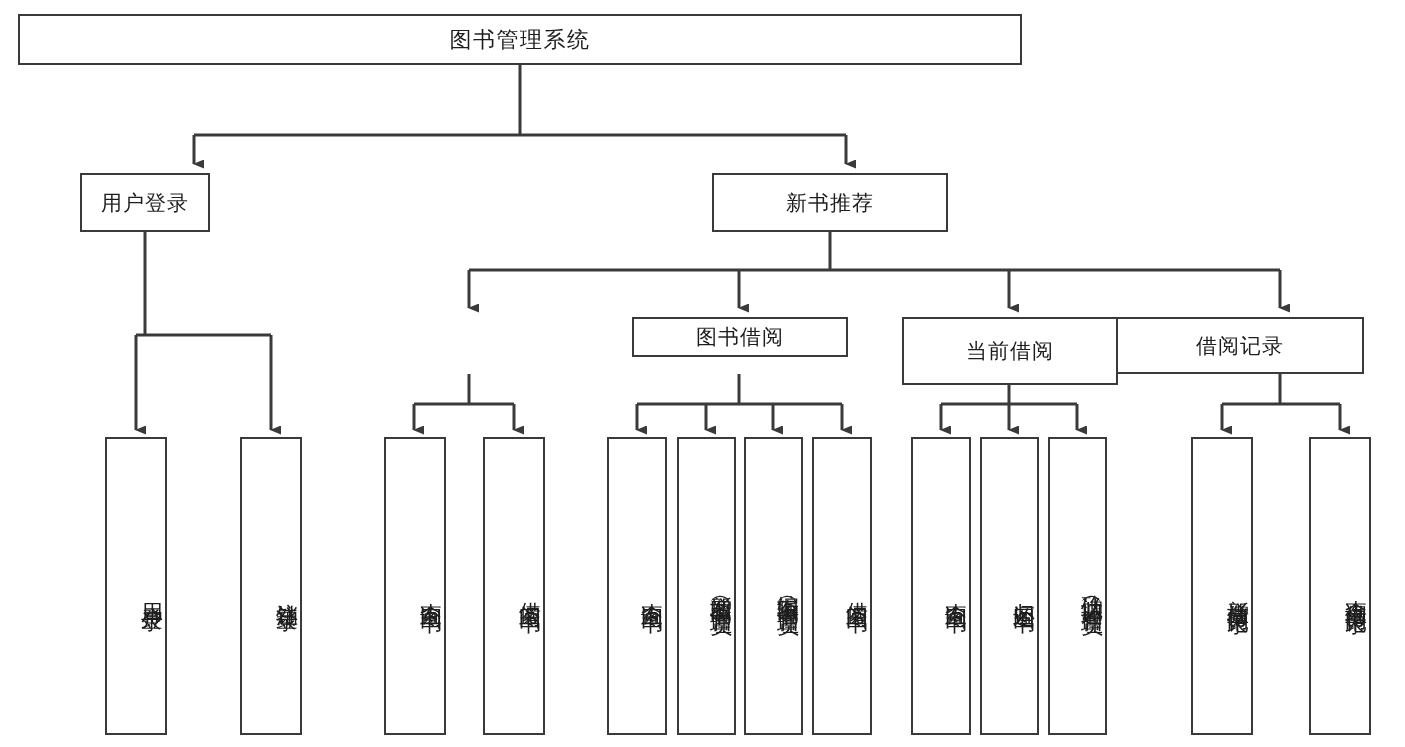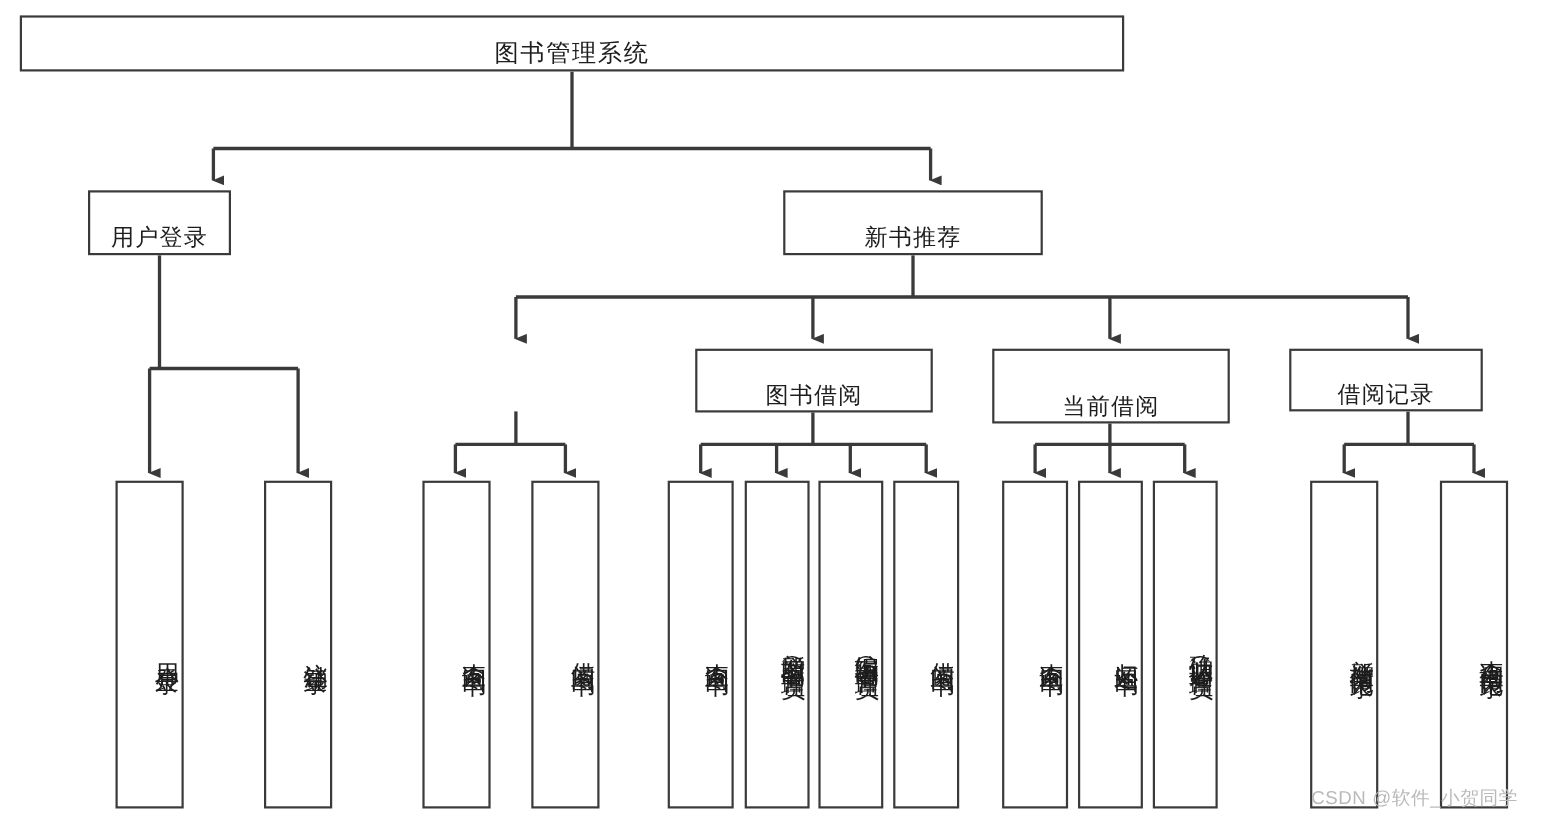--- a/index.html
+++ b/index.html
@@ -25,21 +25,21 @@
     width: 1405px;
     height: 747px;
     pointer-events: none;
   }
   .node {
     position: absolute;
     box-sizing: border-box;
     border: 2px solid #3a3a3a;
     background: #ffffff;
     display: flex;
-    align-items: flex-end;
+    align-items: center;
     justify-content: center;
     color: #1d1d1d;
     overflow: hidden;
   }
   .node-h {
     font-size: 21px;
     letter-spacing: 1px;
     white-space: nowrap;
   }
   .node-root .node-label {
@@ -135,29 +135,29 @@
 
   <div class="node node-h" style="left:80px; top:173px; width:130px; height:59px;">
     <span class="node-label">用户登录</span>
   </div>
 
   <div class="node node-h" style="left:712px; top:173px; width:236px; height:59px;">
     <span class="node-label">新书推荐</span>
   </div>
 
 
-  <div class="node node-h" style="left:632px; top:317px; width:216px; height:58px;">
+  <div class="node node-h" style="left:632px; top:317px; width:216px; height:40px;">
     <span class="node-label">图书借阅</span>
   </div>
 
   <div class="node node-h" style="left:902px; top:317px; width:216px; height:68px;">
     <span class="node-label">当前借阅</span>
   </div>
 
-  <div class="node node-h" style="left:1172px; top:317px; width:176px; height:57px;">
+  <div class="node node-h" style="left:1116px; top:317px; width:248px; height:57px;">
     <span class="node-label">借阅记录</span>
   </div>
 
   <div class="node node-v" style="left:105px; top:437px; width:62px; height:298px;">
     <span class="node-label">用户登录</span>
   </div>
 
   <div class="node node-v" style="left:240px; top:437px; width:62px; height:298px;">
     <span class="node-label">注销登录</span>
   </div>
@@ -199,15 +199,14 @@
   </div>
 
   <div class="node node-v" style="left:1191px; top:437px; width:62px; height:298px;">
     <span class="node-label">新增借阅记录</span>
   </div>
 
   <div class="node node-v" style="left:1309px; top:437px; width:62px; height:298px;">
     <span class="node-label">查询借阅记录</span>
   </div>
 
-  <div id="watermark">CSDN @软件_小贺同学</div>
 
 </div>
 
 </body></html>

